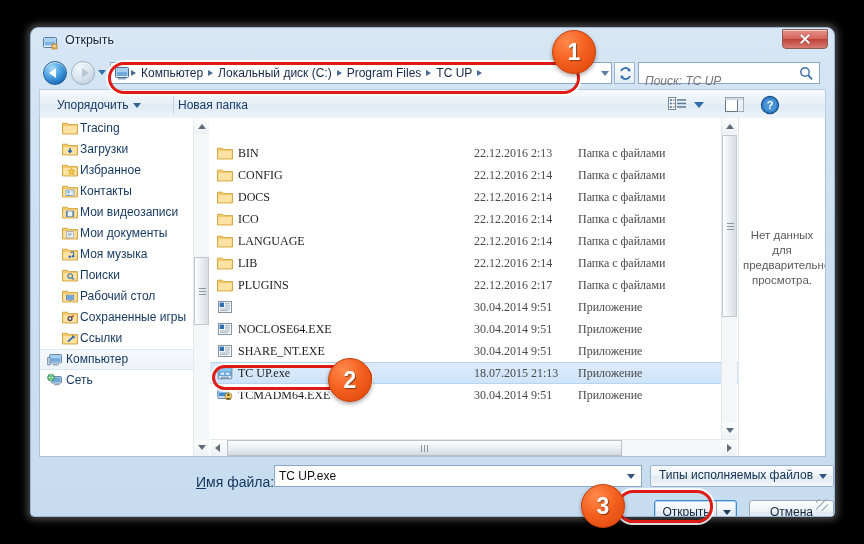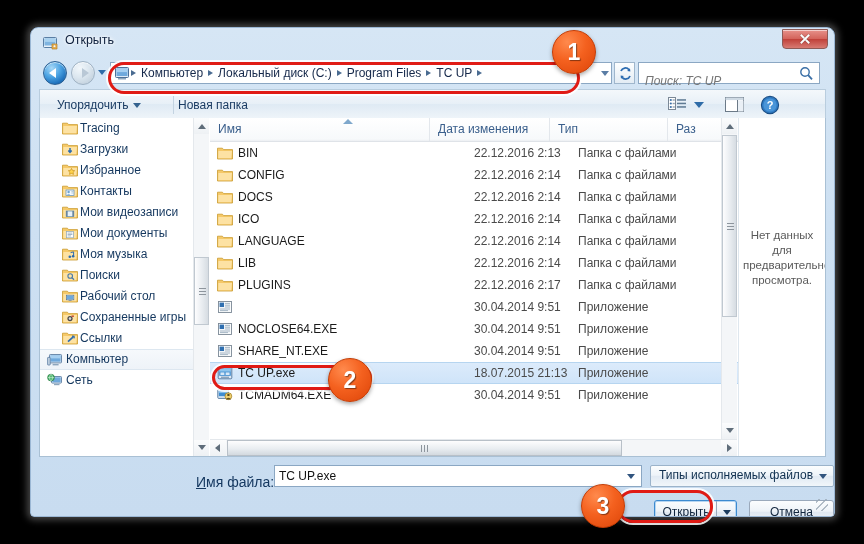--- a/index.html
+++ b/index.html
@@ -262,21 +262,21 @@
   .sortmark {
     position: absolute; top: 1px; width: 0; height: 0;
     border-left: 5px solid transparent; border-right: 5px solid transparent;
     border-bottom: 5px solid #7fa8cc;
   }
   .fl-rows {
     position: absolute; left: 0; top: 24px; right: 0; bottom: 0;
     overflow: hidden;
   }
   .fl-row {
-    position: relative; height: 22px; cursor: pointer;
+    position: relative; height: 22px; cursor: pointer; font-family: Liberation Serif, serif;
   }
   .fl-row.selected {
     background: linear-gradient(to bottom, #dcebfb, #cfe4f9);
     border-top: 1px solid #b6d5f0;
     border-bottom: 1px solid #b6d5f0;
   }
   .fl-row .cell {
     position: absolute; top: 0; height: 22px;
     font-size: 12px; line-height: 22px;
     white-space: nowrap; overflow: hidden;
@@ -629,29 +629,20 @@
           </div>
         <div class="sb-thumb" style="top:139px; height:68px;">
           <span class="grip"></span>
         </div>
         <div class="sb-arrow dn">
             <span class="tri"></span>
           </div>
       </div>
 
       <div class="filelist">
-        <div class="fl-header">
-          <div class="fl-col" style="left:0; width:220px">
-            <span>Имя</span>
-            <span class="sortmark" style="left:133px"></span>
-          </div>
-          <div class="fl-col" style="left:220px; width:120px">Дата изменения</div>
-          <div class="fl-col" style="left:340px; width:118px">Тип</div>
-          <div class="fl-col" style="left:458px; width:70px; border-right:0">Раз</div>
-        </div>
         <div class="fl-rows" id="fl-rows">
             <div class="fl-row">
               <span class="ricon"><svg width="16" height="14" viewBox="0 0 16 14">
                   <path d="M0.5 2.2 L5.4 2.2 L6.7 3.6 L15.5 3.6 L15.5 13 L0.5 13 Z" fill="#f6c968" stroke="#c99a2e" stroke-width="0.8"></path>
                   <path d="M1.4 5 L15 5 L14.2 12.3 L1.2 12.3 Z" fill="#fde2a3"></path>
                 </svg></span>
               <span class="cell name">BIN</span>
               <span class="cell date">22.12.2016 2:13</span>
               <span class="cell type">Папка с файлами</span>
             </div>

